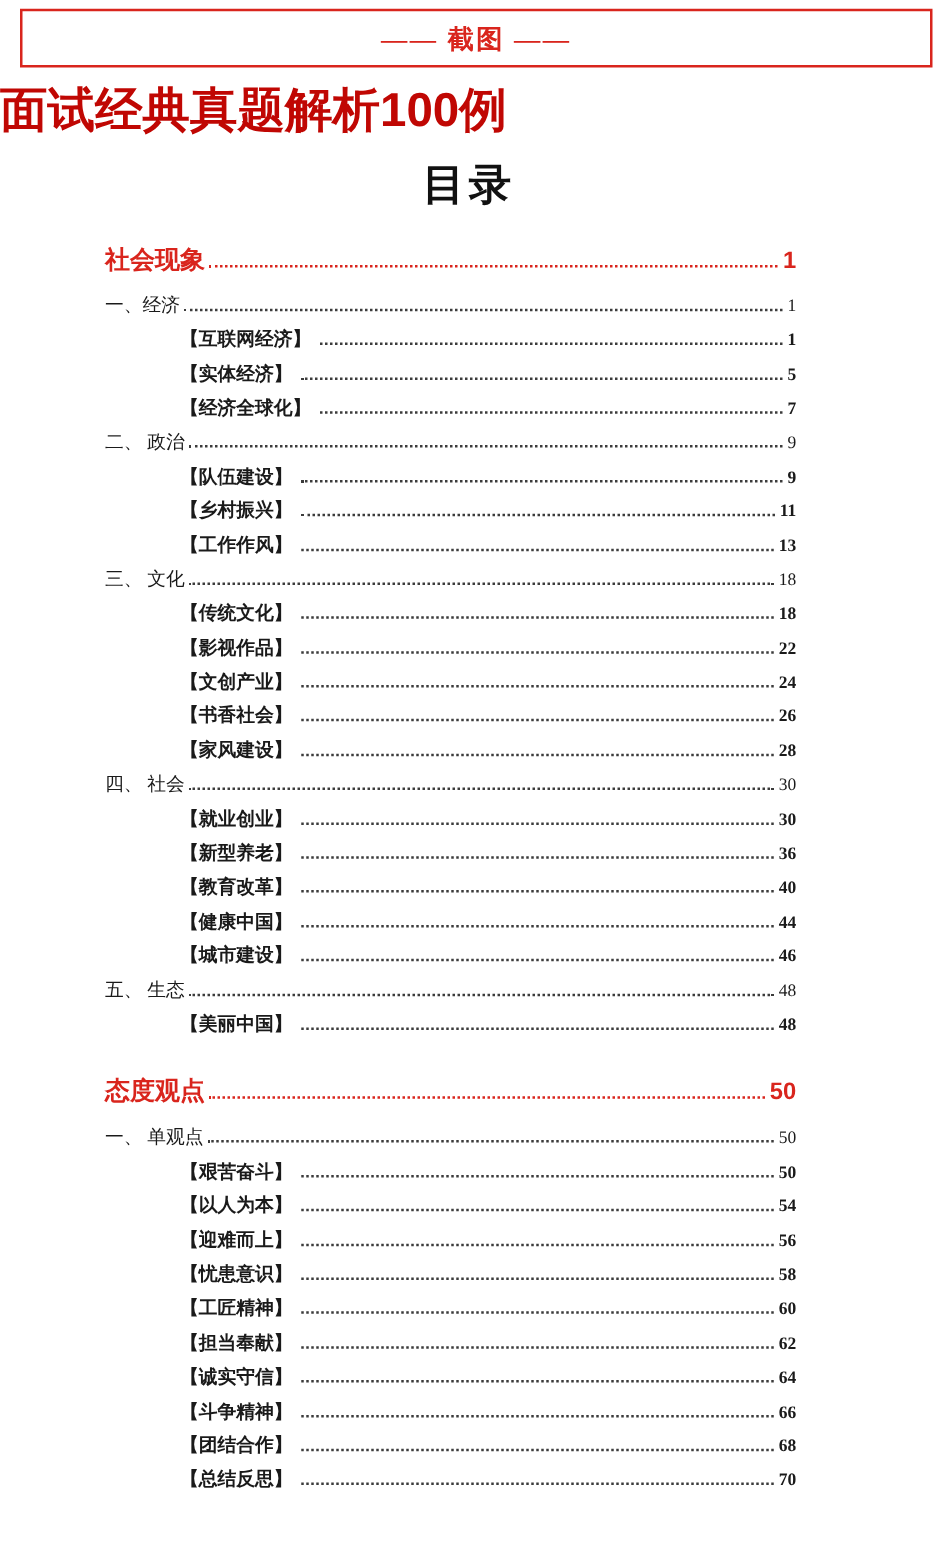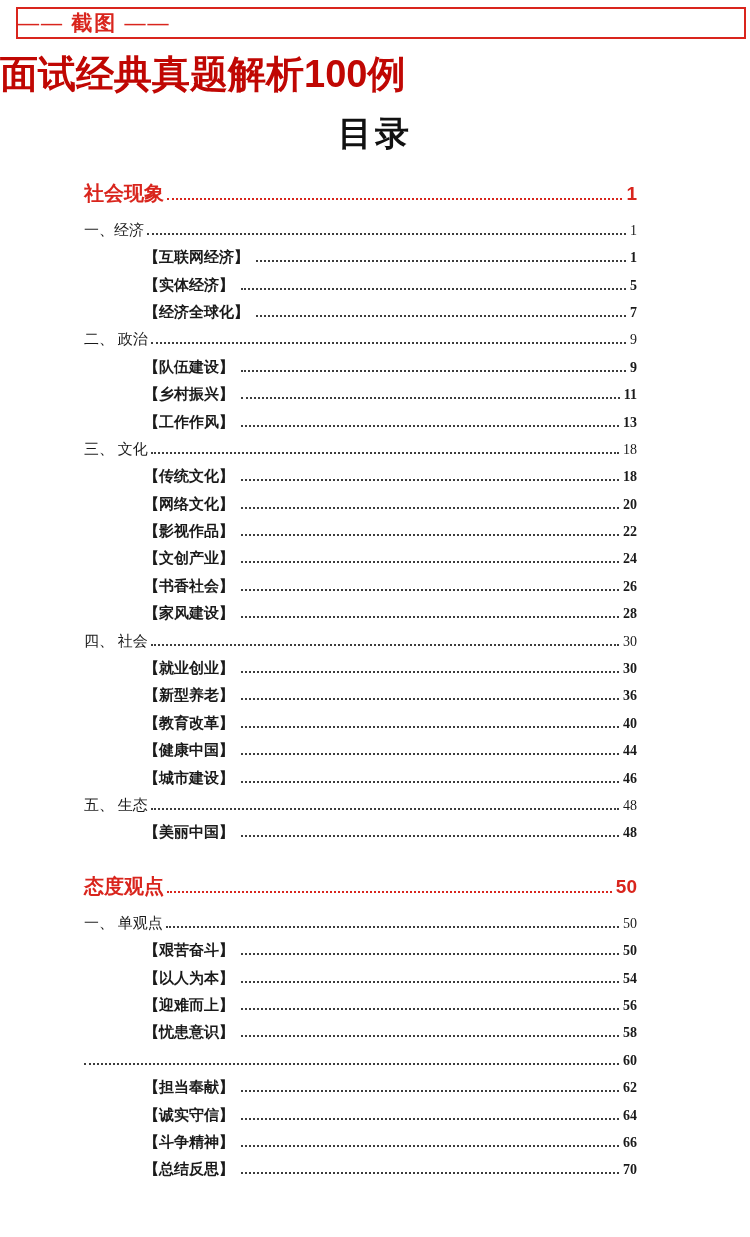--- a/index.html
+++ b/index.html
@@ -10,25 +10,25 @@
   body {
     width: 750px;
     height: 1237px;
     overflow: hidden;
     font-family: "Liberation Serif", serif;
     color: #1a1a1a;
     position: relative;
   }
   .banner {
     margin: 7px 4px 0 16px;
-    height: 32px;
+    height: 47px;
     border: 2px solid var(--accent-red, #d9251d);
     display: flex;
     align-items: center;
-    justify-content: flex-start;
+    justify-content: center;
     box-sizing: border-box;
   }
   .banner-text {
     color: var(--accent-red, #d9251d);
     font-size: 21px;
     font-weight: bold;
     letter-spacing: 2px;
     font-family: "Liberation Serif", serif;
   }
   .doc-title {
@@ -171,25 +171,20 @@
       <span class="label">三、 文化</span>
       <span class="leader"></span>
       <span class="page">18</span>
     </div>
     <div class="row lvl-2">
       <span class="label">【传统文化】</span>
       <span class="leader"></span>
       <span class="page">18</span>
     </div>
     <div class="row lvl-2">
-      <span class="label">【网络文化】</span>
-      <span class="leader"></span>
-      <span class="page">20</span>
-    </div>
-    <div class="row lvl-2">
       <span class="label">【影视作品】</span>
       <span class="leader"></span>
       <span class="page">22</span>
     </div>
     <div class="row lvl-2">
       <span class="label">【文创产业】</span>
       <span class="leader"></span>
       <span class="page">24</span>
     </div>
     <div class="row lvl-2">
@@ -266,36 +261,42 @@
       <span class="label">【迎难而上】</span>
       <span class="leader"></span>
       <span class="page">56</span>
     </div>
     <div class="row lvl-2">
       <span class="label">【忧患意识】</span>
       <span class="leader"></span>
       <span class="page">58</span>
     </div>
     <div class="row lvl-2">
+      <span class="label">【工匠精神】</span>
       <span class="leader"></span>
       <span class="page">60</span>
     </div>
     <div class="row lvl-2">
       <span class="label">【担当奉献】</span>
       <span class="leader"></span>
       <span class="page">62</span>
     </div>
     <div class="row lvl-2">
       <span class="label">【诚实守信】</span>
       <span class="leader"></span>
       <span class="page">64</span>
     </div>
     <div class="row lvl-2">
       <span class="label">【斗争精神】</span>
       <span class="leader"></span>
       <span class="page">66</span>
     </div>
     <div class="row lvl-2">
+      <span class="label">【团结合作】</span>
+      <span class="leader"></span>
+      <span class="page">68</span>
+    </div>
+    <div class="row lvl-2">
       <span class="label">【总结反思】</span>
       <span class="leader"></span>
       <span class="page">70</span>
     </div>
   </div>
 
 </body></html>

